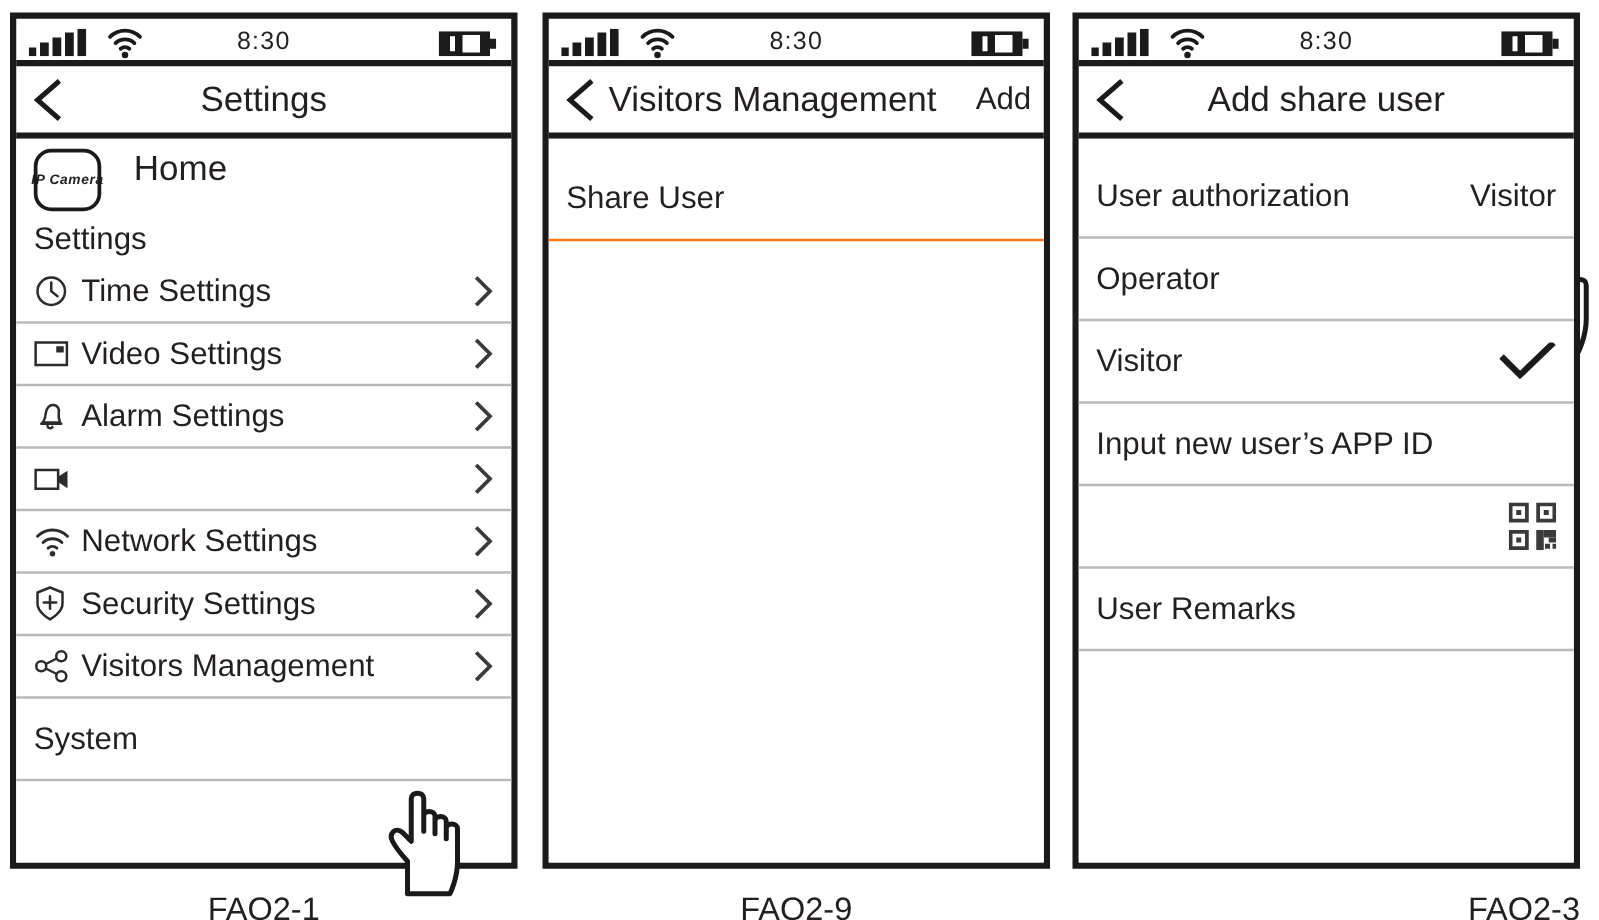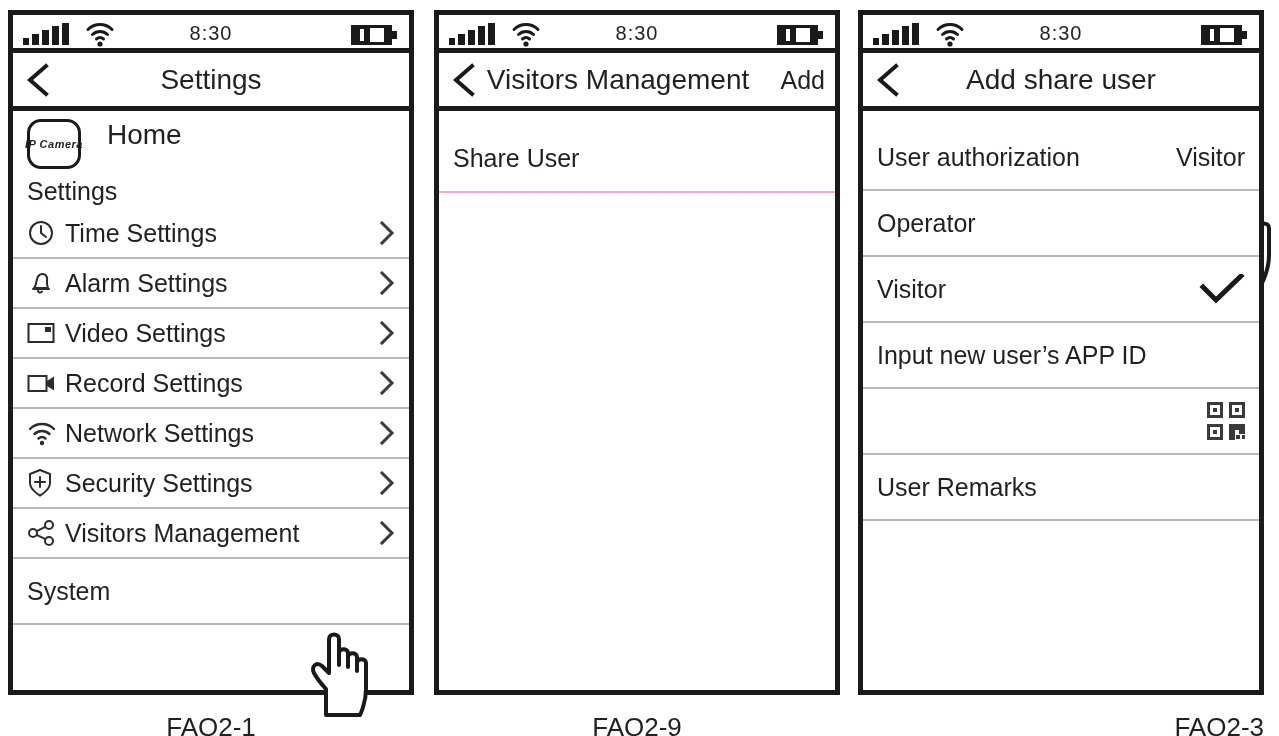--- a/index.html
+++ b/index.html
@@ -114,21 +114,21 @@
     padding: 0 14px;
     height: 36px;
     display: flex; align-items: center;
   }
 
   
   .p2-row {
     height: 68px;
     display: flex; align-items: center;
     padding: 0 14px;
-    border-bottom: 2px solid #f9a8d4;
+    border-bottom: 2px solid #f97316;
     font-size: 25px;
   }
   .p2-top-gap { height: 14px; }
 
   
   .hand { position: absolute; pointer-events: none; }
   #hand-1 { left: 295px; top: 516px; width: 76px; height: 92px; }
   #hand-2 { left: 767px; top: 78px;  width: 82px; height: 98px; }
 
   
@@ -210,57 +210,56 @@
         <span class="label">Time Settings</span>
         <span class="chev">
           <svg width="16" height="24" viewBox="0 0 16 24">
               <path d="M3 2 L13 12 L3 22" stroke="#3a3a3a" stroke-width="3" fill="none" stroke-linecap="square"></path>
             </svg>
         </span>
       </div>
 
       <div class="row">
         <span class="ico">
+          <svg width="30" height="24" viewBox="0 0 30 24">
+            <rect x="1.5" y="3" width="25" height="18" stroke="#2b2b2b" stroke-width="2" fill="none"></rect>
+            <rect x="18" y="6" width="6" height="5" fill="#2b2b2b"></rect>
+          </svg>
+        </span>
+        <span class="label">Video Settings</span>
+        <span class="chev">
+          <svg width="16" height="24" viewBox="0 0 16 24">
+              <path d="M3 2 L13 12 L3 22" stroke="#3a3a3a" stroke-width="3" fill="none" stroke-linecap="square"></path>
+            </svg>
+        </span>
+      </div>
+
+      <div class="row">
+        <span class="ico">
           <svg width="28" height="28" viewBox="0 0 28 28">
             <path d="M7 19 C7 19 9 17 9.5 12 C10 7 13 4.5 16 5 C19 5.5 20.5 8 20 11.5 C19.5 15 21 19 21 19 Z" stroke="#2b2b2b" stroke-width="2" fill="none" stroke-linejoin="round"></path>
             <path d="M11 21.5 C11 23.5 13.5 24.5 15 22.5" stroke="#2b2b2b" stroke-width="2" fill="none" stroke-linecap="round"></path>
             <path d="M6 20 L22 20" stroke="#2b2b2b" stroke-width="2" stroke-linecap="round"></path>
           </svg>
         </span>
         <span class="label">Alarm Settings</span>
         <span class="chev">
           <svg width="16" height="24" viewBox="0 0 16 24">
               <path d="M3 2 L13 12 L3 22" stroke="#3a3a3a" stroke-width="3" fill="none" stroke-linecap="square"></path>
             </svg>
         </span>
       </div>
 
       <div class="row">
         <span class="ico">
-          <svg width="30" height="24" viewBox="0 0 30 24">
-            <rect x="1.5" y="3" width="25" height="18" stroke="#2b2b2b" stroke-width="2" fill="none"></rect>
-            <rect x="18" y="6" width="6" height="5" fill="#2b2b2b"></rect>
-          </svg>
-        </span>
-        <span class="label">Video Settings</span>
-        <span class="chev">
-          <svg width="16" height="24" viewBox="0 0 16 24">
-              <path d="M3 2 L13 12 L3 22" stroke="#3a3a3a" stroke-width="3" fill="none" stroke-linecap="square"></path>
-            </svg>
-        </span>
-      </div>
-
-      <div class="row">
-        <span class="ico">
           <svg width="32" height="22" viewBox="0 0 32 22">
             <rect x="1.5" y="4" width="18" height="15" stroke="#2b2b2b" stroke-width="2" fill="none"></rect>
             <path d="M20 9 L27 4.5 L27 18.5 L20 14 Z" fill="#2b2b2b"></path>
           </svg>
         </span>
-        <span class="label">Record Settings</span>
         <span class="chev">
           <svg width="16" height="24" viewBox="0 0 16 24">
               <path d="M3 2 L13 12 L3 22" stroke="#3a3a3a" stroke-width="3" fill="none" stroke-linecap="square"></path>
             </svg>
         </span>
       </div>
 
       <div class="row">
         <span class="ico">
           <svg width="30" height="26" viewBox="0 0 30 26">

